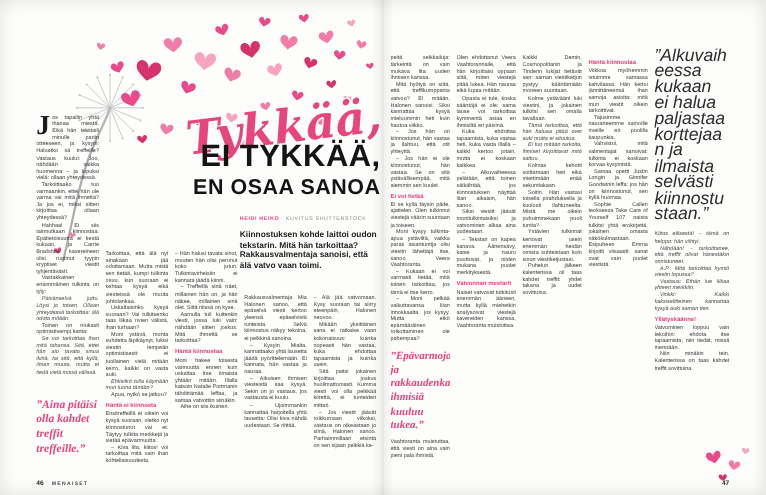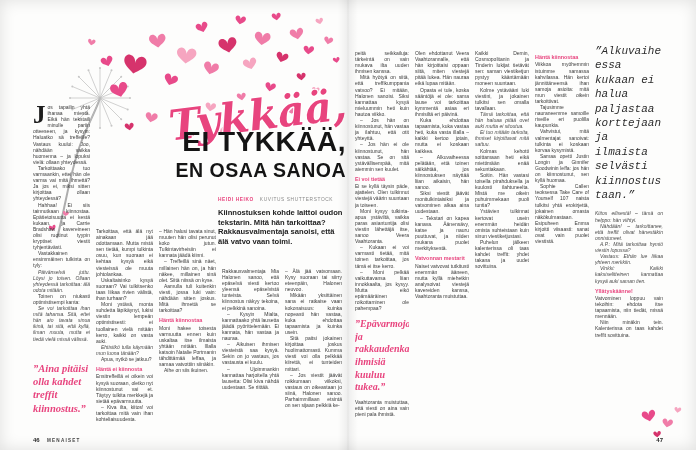--- a/index.html
+++ b/index.html
@@ -24,21 +24,21 @@
           text-shadow:1px 1px 0 #fff,-1px -1px 0 #fff,1px -1px 0 #fff,-1px 1px 0 #fff;}
   .hl-main{right:350px;top:126px;font-weight:800;font-size:28px;letter-spacing:.5px;color:#141414;}
   .hl-sub{right:350px;top:159px;font-weight:800;font-size:19.5px;letter-spacing:.5px;color:#141414;}
   .byline{position:absolute;left:218px;top:197px;width:128px;font-size:4.8px;letter-spacing:.6px;font-weight:700;z-index:3;}
   .byline .author{color:#e8447e;}
   .byline .credit{color:#8a8a8a;margin-left:4px;font-weight:400;}
   .intro{position:absolute;left:218px;top:208px;width:128px;font-size:7.6px;line-height:9.6px;font-weight:700;color:#222;z-index:3;}
   .pullquote-left{position:absolute;left:33px;top:362px;width:62px;font-family:"Liberation Serif",serif;font-style:italic;
           font-weight:700;font-size:10.5px;line-height:13.2px;color:#e8447e;z-index:2;}
   .sidebar{position:absolute;left:595px;top:44px;width:68px;height:388px;overflow:hidden;z-index:2;}
-  .sidebar-quote{font-family:Liberation Mono, monospace;font-style:italic;font-size:11px;line-height:14.4px;color:#2d2d2d;
+  .sidebar-quote{font-family:Liberation Sans, sans-serif;font-style:italic;font-size:16px;line-height:14.4px;color:#2d2d2d;
           overflow-wrap:break-word;margin-bottom:8px;}
   .footer{position:absolute;bottom:7px;font-size:5px;color:#2a2a2a;z-index:3;}
   .footer-l{left:33px;}
   .footer-r{right:33px;text-align:right;}
   .footer .pageno{font-weight:700;font-size:6px;}
   .footer .mag{font-weight:700;letter-spacing:1.2px;margin-left:6px;font-size:4.6px;color:#444;}
 </style>
 </head>
 <body>
 
@@ -135,21 +135,21 @@
 
   <div class="col" style="left:33px;top:104px;width:57px;height:254px">
       <p class="para dropcap">Jos tapailin yhtä ihanaa miestä. Eikä hän tekstaili minulle pariin otteeseen, ja kysyin: Haluatko sä treffeille? Vastaus kuului: Joo, nähdään vaikka huomenna – ja lopuksi vielä: ollaan yhteydessä.</p>
       <p class="para">Tarkoittaako tuo varmaankin, ettei hän ole varma vai mitä ihmettä? Ja jos ei, miksi sitten kirjoittaa ollaan yhteydessä?</p>
       <p class="para">Hahhaa! Ei siis tainnutkaan kiinnostaa. Epätietoisuutta ei kestä kukaan, ja Carrie Bradshaw kavereineen olisi ruotinut tyypin kryptiset viestit tyhjentävästi.</p>
       <p class="para">Vastakkainen ensimmäinen tulkinta on tyly:</p>
       <p class="para italic">Päivänselvä juttu. Löysi jo toisen. Ollaan yhteydessä tarkoittaa: älä odota mitään.</p>
       <p class="para">Toinen on niukasti optimistisempi kanta:</p>
       <p class="para italic">Se voi tarkoittaa ihan mitä tahansa. Sitä, ettei hän aio tavata sinua ikinä, tai sitä, että kyllä, ilman muuta, mutta ei tiedä vielä missä välissä.</p>
     </div>
-  <div class="pullquote-left">”Aina pitäisi olla kahdet treffit kiinnostus.”</div>
+  <div class="pullquote-left">”Aina pitäisi olla kahdet treffit treffeille.”</div>
   <div class="col" style="left:96px;top:228px;width:57px;height:204px">
       <p class="para">Tarkoittaa, että älä nyt ainakaan jää odottamaan. Mutta mistä sen tietää, kumpi tulkinta osuu, kun suoraan ei kehtaa kysyä eikä viesteissä ole muuta johtolankaa.</p>
       <p class="para">Uskaltaisinko kysyä suoraan? Vai tulkitsenko taas liikaa rivien välistä, ihan turhaan?</p>
       <p class="para">Moni ystävä, monta suhdetta läpikäynyt, lukisi viestin lempeän optimistisesti: ei tuollainen vielä mitään kerro, kaikki on vasta auki.</p>
       <p class="para italic">Ehtisitkö tulla käymään mun luona tänään?</p>
       <p class="para">Apua, nytkö se jatkuu?</p>
       <p class="subhead">Häntä ei kiinnosta</p>
       <p class="para">Ensitreffeillä ei oikein voi kysyä suoraan, oletko nyt kiinnostunut vai et. Täytyy tulkita merkkejä ja sietää epävarmuutta.</p>
       <p class="para">– Kiva ilta, kiitos! voi tarkoittaa mitä vain ihan kohteliaisuudesta.</p>
     </div>

